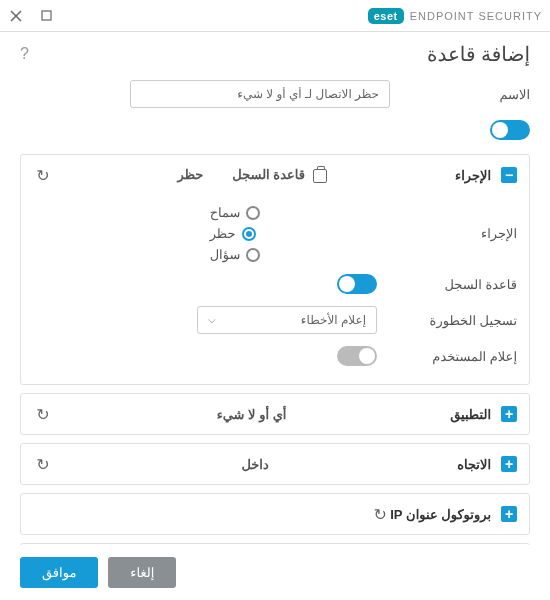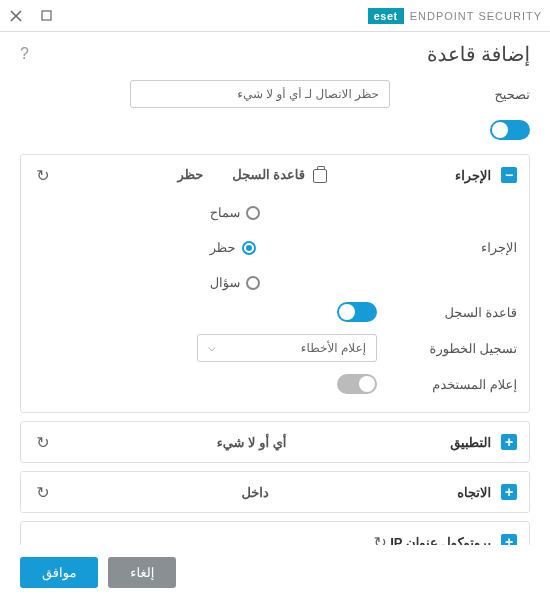--- a/index.html
+++ b/index.html
@@ -1,21 +1,21 @@
 <!DOCTYPE html>
 <html dir="rtl" lang="ar"><head>
 <meta charset="utf-8">
 <style>
 * { margin: 0; padding: 0; box-sizing: border-box; }
 body { font-family: "Segoe UI", Tahoma, Arial, sans-serif; font-size: 13px; color: #333; background: #fff; width: 550px; height: 600px; overflow: hidden; direction: rtl; }
 .titlebar { height: 32px; display: flex; align-items: center; justify-content: space-between; padding: 0 8px; border-bottom: 1px solid #ddd; }
 .titlebar-controls { display: flex; gap: 14px; direction: ltr; }
 .titlebar-btn { width: 16px; height: 16px; display: flex; align-items: center; justify-content: center; cursor: pointer; color: #666; }
 .brand { display: flex; align-items: center; gap: 6px; direction: ltr; }
-.brand-badge { background: #0a9bb3; color: #fff; font-weight: bold; font-size: 11px; padding: 2px 6px; border-radius: 0; letter-spacing: 0.5px; }
+.brand-badge { background: #0a9bb3; color: #fff; font-weight: bold; font-size: 11px; padding: 2px 6px; border-radius: 5px; letter-spacing: 0.5px; }
 .brand-text { color: #888; font-size: 11px; letter-spacing: 1px; }
 .header { display: flex; justify-content: space-between; align-items: center; padding: 10px 20px 8px; }
 .page-title { font-size: 20px; color: #444; font-weight: 400; }
 .help-icon { color: #999; font-size: 16px; cursor: pointer; }
 .content { height: 480px; overflow-y: auto; padding: 0 20px 10px; position: relative; }
 .content::-webkit-scrollbar { width: 6px; }
 .content::-webkit-scrollbar-thumb { background: #bbb; border-radius: 3px; }
 .content::-webkit-scrollbar-track { background: transparent; }
 .row { display: flex; align-items: center; padding: 6px 0; }
 .row-label { width: 140px; color: #555; font-size: 13px; text-align: right; }
@@ -27,21 +27,21 @@
 .toggle-knob { position: absolute; width: 16px; height: 16px; background: #fff; border-radius: 50%; top: 2px; }
 .toggle.on .toggle-knob { left: 2px; }
 .toggle.off .toggle-knob { right: 2px; }
 .section { border: 1px solid #e0e0e0; border-radius: 3px; margin: 8px 0; background: #fff; }
 .section-header { display: flex; align-items: center; padding: 10px 12px; cursor: pointer; }
 .section-toggle { width: 16px; height: 16px; background: #179bd7; color: #fff; display: flex; align-items: center; justify-content: center; font-weight: bold; font-size: 14px; border-radius: 2px; margin-left: 10px; flex-shrink: 0; }
 .section-title { font-weight: bold; color: #333; font-size: 13px; flex-shrink: 0; }
 .section-summary { flex: 1; text-align: center; color: #555; font-size: 13px; font-weight: bold; }
 .section-reset { width: 20px; height: 20px; color: #666; cursor: pointer; display: flex; align-items: center; justify-content: center; font-size: 16px; flex-shrink: 0; }
 .section-body { padding: 4px 12px 12px 12px; }
-.radio-group { display: flex; flex-direction: column; gap: 20px; align-items: flex-end; padding-left: 60px; }
+.radio-group { display: flex; flex-direction: column; gap: 6px; align-items: flex-end; padding-left: 60px; }
 .radio-item { display: flex; align-items: center; gap: 6px; cursor: pointer; direction: ltr; }
 .radio-circle { width: 14px; height: 14px; border: 2px solid #888; border-radius: 50%; display: flex; align-items: center; justify-content: center; }
 .radio-item.checked .radio-circle { border-color: #179bd7; }
 .radio-dot { width: 6px; height: 6px; background: #179bd7; border-radius: 50%; display: none; }
 .radio-item.checked .radio-dot { display: block; }
 .radio-label { color: #555; font-size: 13px; }
 .dropdown { width: 180px; padding: 6px 10px; border: 1px solid #ccc; border-radius: 3px; font-size: 12px; color: #666; background: #fff; display: flex; justify-content: space-between; align-items: center; cursor: pointer; }
 .dropdown-arrow { color: #888; font-size: 10px; }
 .footer { position: absolute; bottom: 0; left: 0; right: 0; padding: 12px 20px; display: flex; gap: 10px; background: #fff; direction: rtl; justify-content: flex-end; }
 .btn { padding: 8px 22px; border: none; border-radius: 3px; font-size: 13px; cursor: pointer; }
@@ -72,21 +72,21 @@
   </div>
 </div>
 
 <div class="header">
   <div class="page-title">إضافة قاعدة</div>
   <div class="help-icon">?</div>
 </div>
 
 <div class="content">
   <div class="row">
-    <div class="row-label">تصحيح</div>
+    <div class="row-label">الاسم</div>
     <div class="row-control">
       <input class="text-input" value="حظر الاتصال لـ أي أو لا شيء" style="">
     </div>
   </div>
   <div class="row">
     <div class="row-control">
       <div class="toggle on">
           <div class="toggle-knob"></div>
         </div>
     </div>

